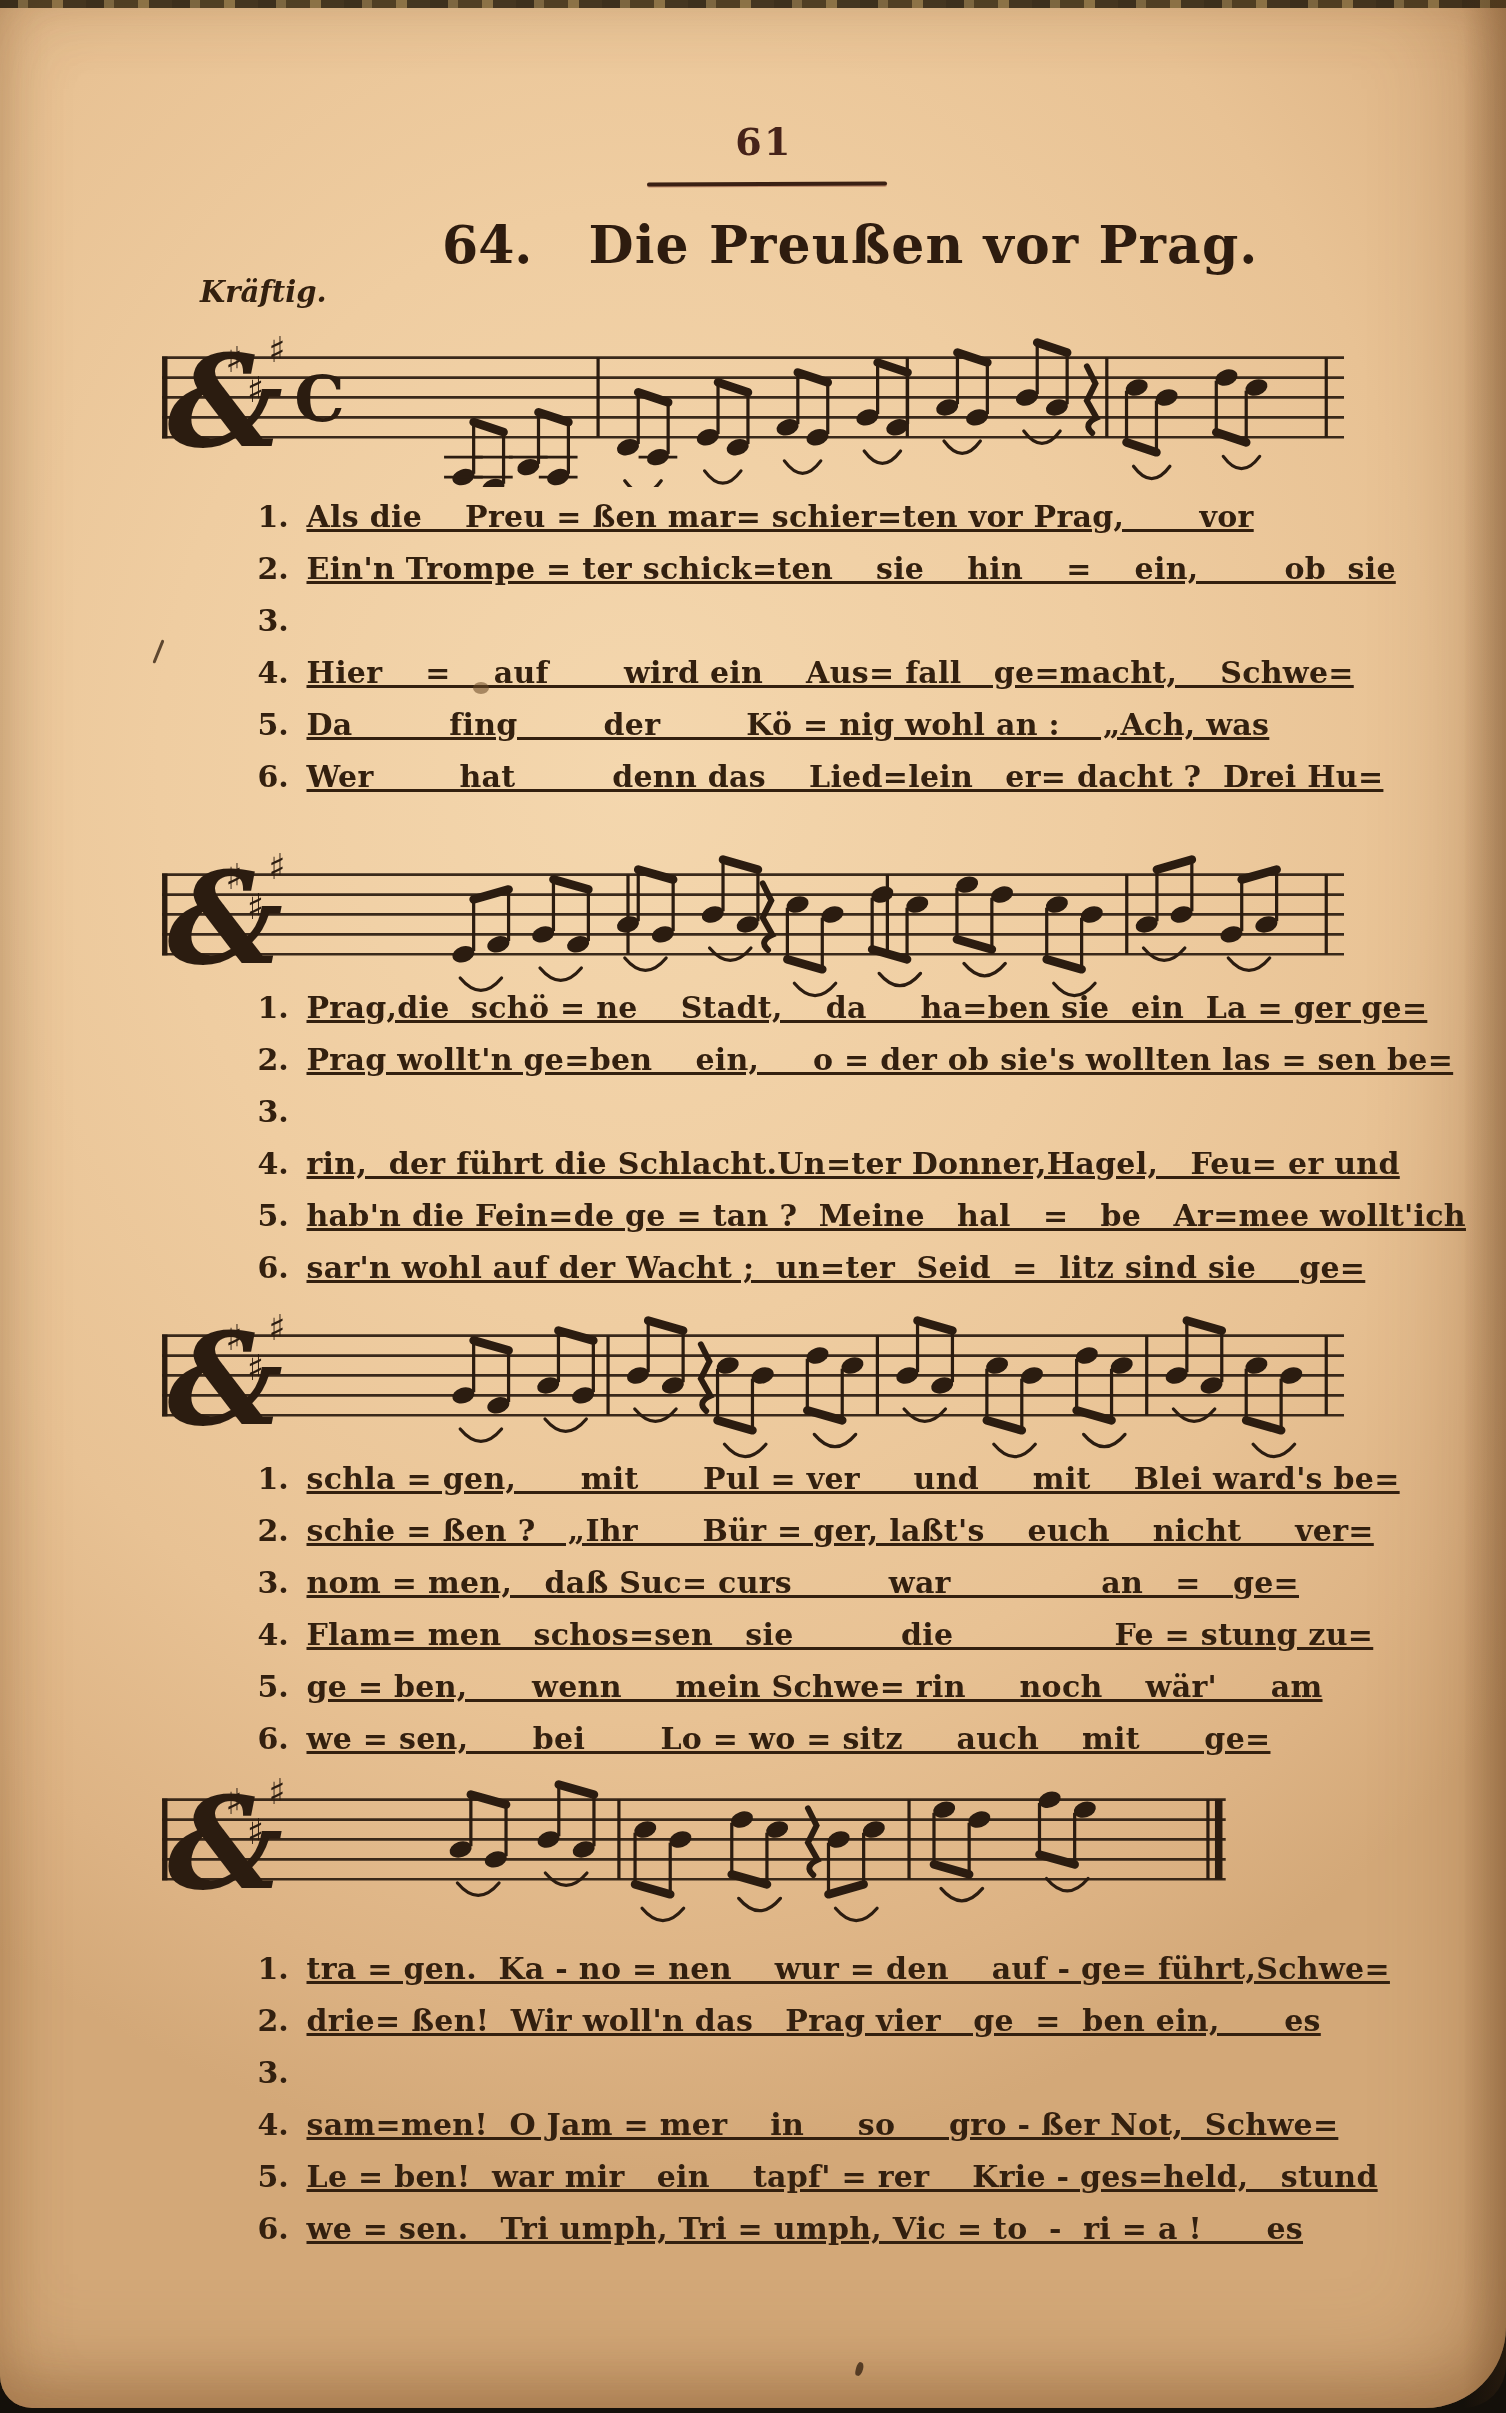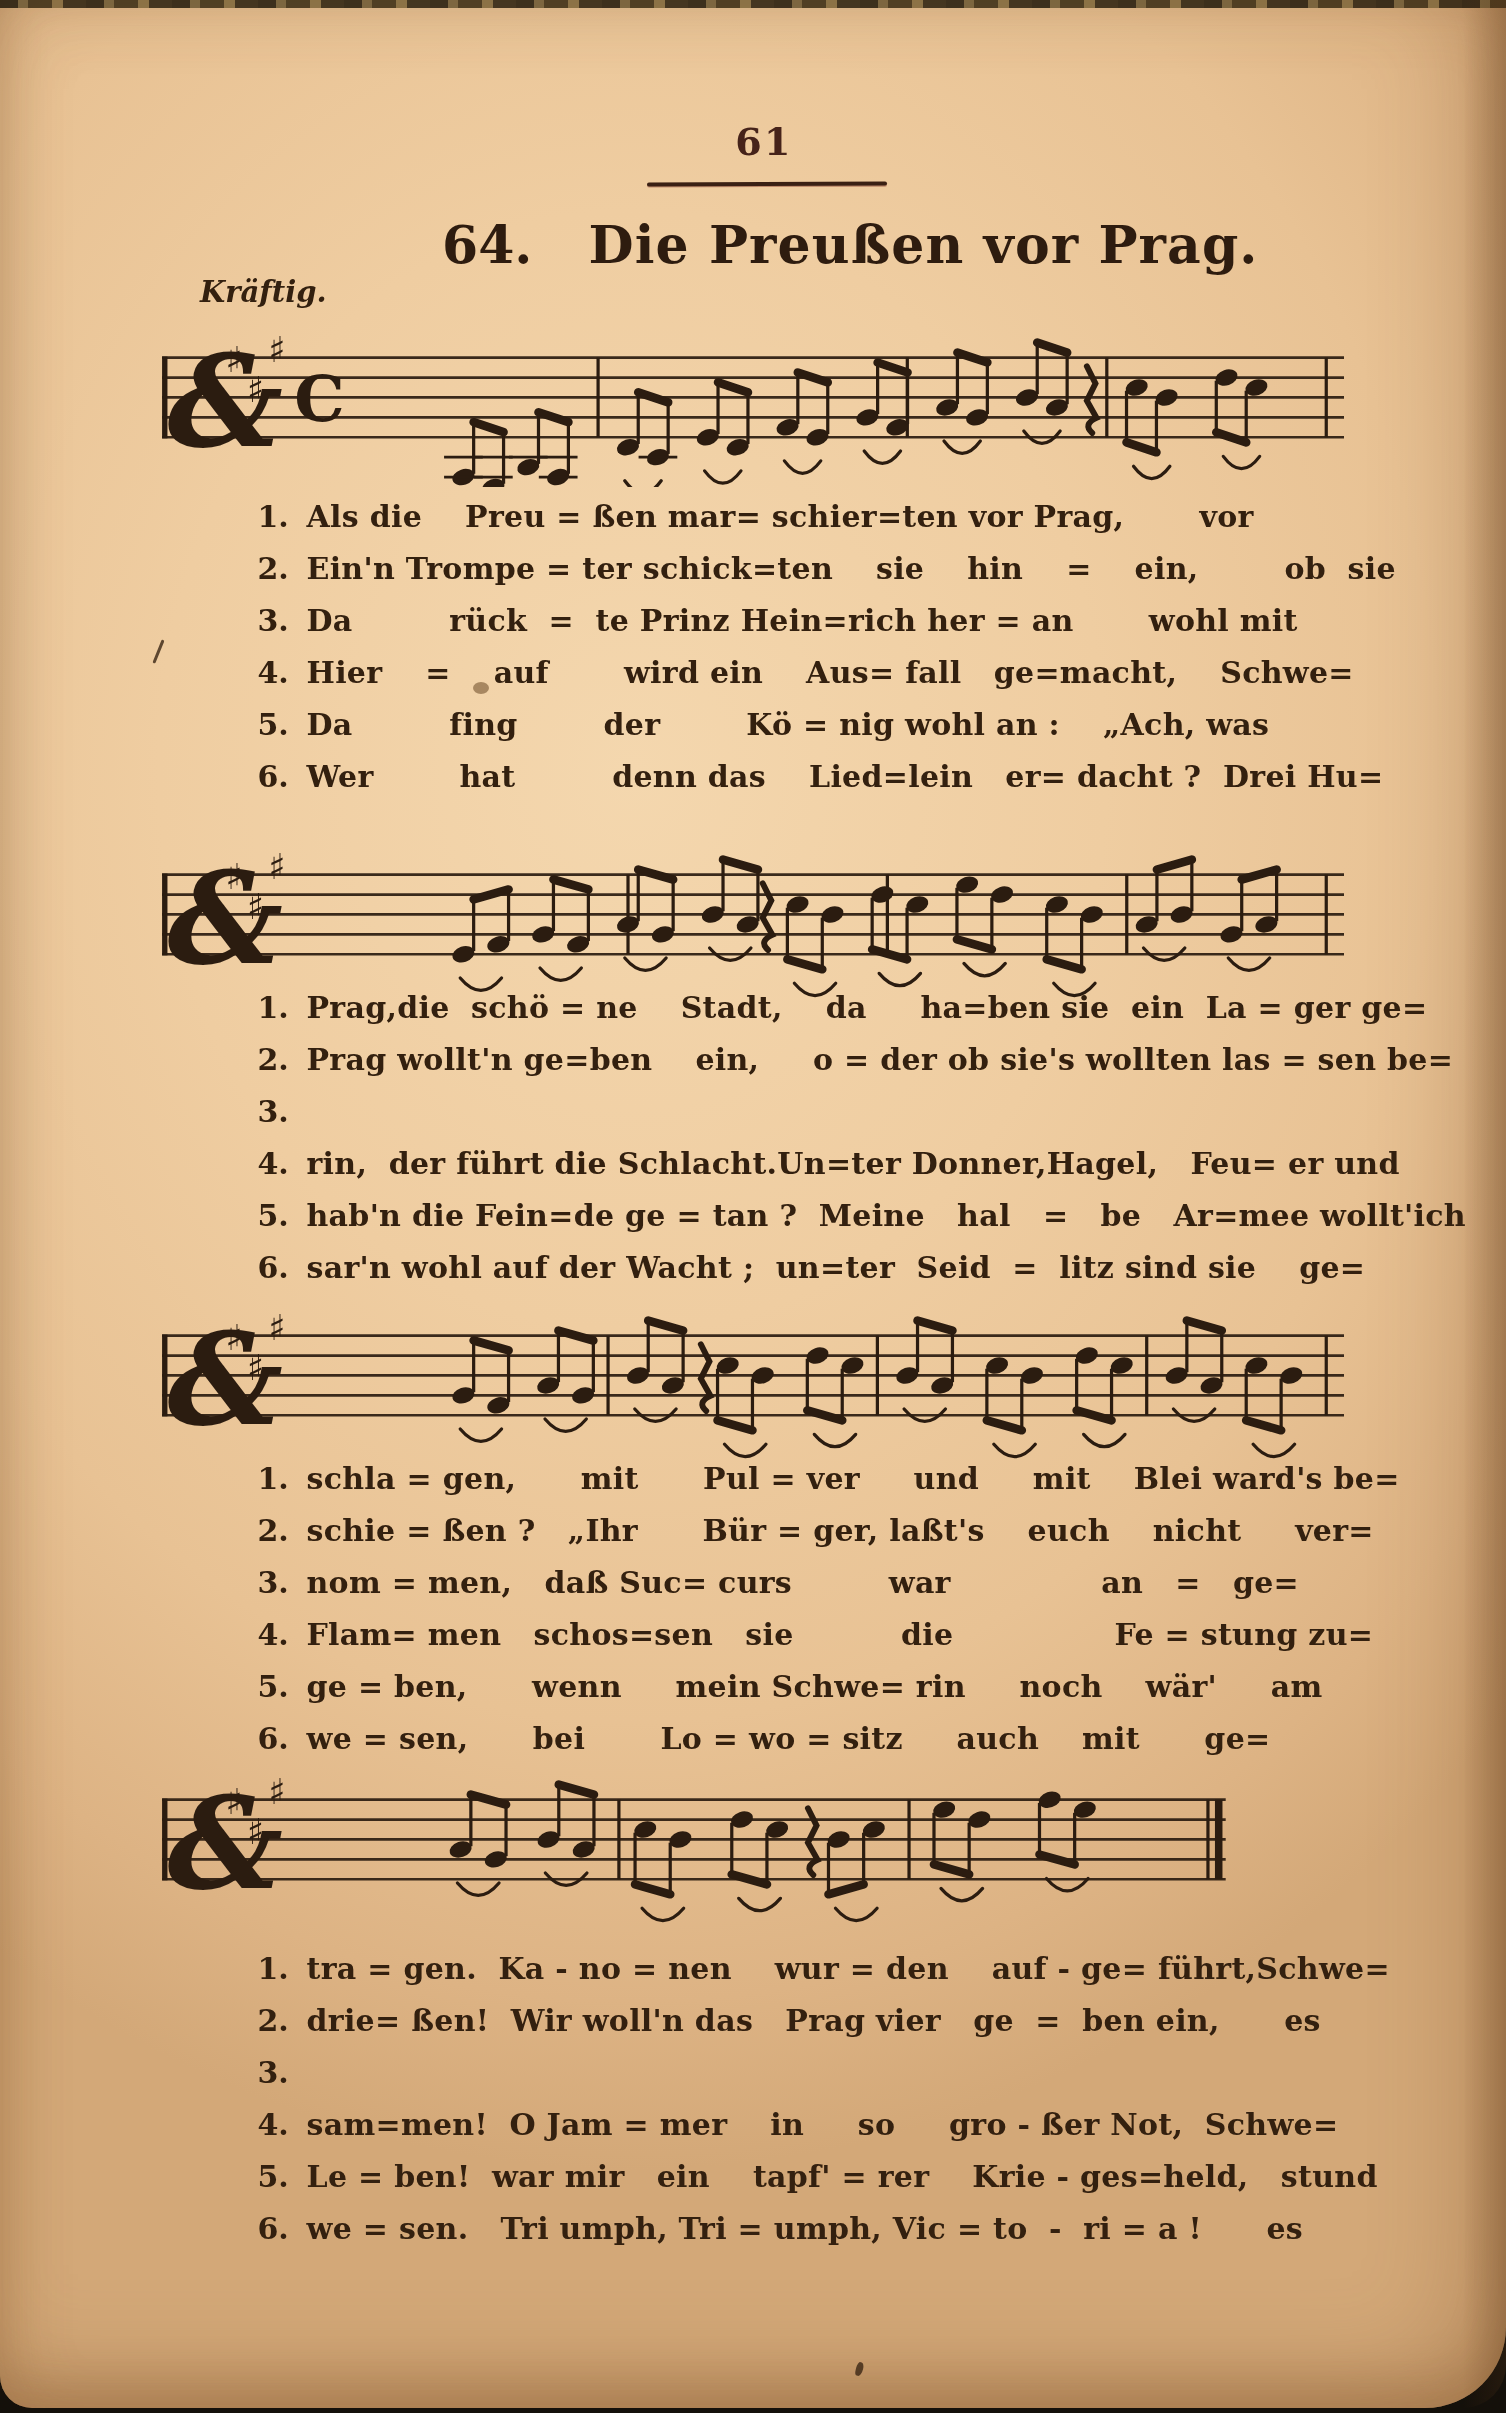--- a/index.html
+++ b/index.html
@@ -45,21 +45,21 @@
   #staff-1{top:826px;}
   #staff-2{top:1287px;}
   #staff-3{top:1751px;}
   .verse{position:absolute;left:250px;width:1108px;}
   #verse-0{top:499px;}
   #verse-1{top:990px;}
   #verse-2{top:1461px;}
   #verse-3{top:1951px;}
   .vrow{display:flex;height:52px;align-items:baseline;}
   .vnum{width:49px;font-size:30px;font-weight:bold;color:#33200f;flex:0 0 auto;padding-left:7.5px;}
-  .vtext{font-size:30px;font-weight:bold;color:#33200f;white-space:pre;letter-spacing:0.3px;}
+  .vtext{font-size:30px;font-weight:bold;color:#33200f;white-space:pre;letter-spacing:0.3px;text-decoration:underline;}
   .speck{position:absolute;background:#6b4a26;}
   .speck.blot{width:16px;height:12px;border-radius:50%;opacity:.55;filter:blur(0.5px);}
   .speck.slash{width:2.7px;height:25px;border-radius:1.6px;opacity:.8;transform:rotate(22deg);background:#3a2614;}
   .speck.comma{width:6.5px;height:14px;border-radius:50% 50% 60% 40%;opacity:.8;transform:rotate(14deg);background:#3a2614;}
   .edge-right{
     position:absolute;top:0;right:0;width:43px;bottom:0;
     background:linear-gradient(90deg,rgba(0,0,0,0),rgba(90,55,25,.25));
     border-radius:0 0 81px 0;
   }
 </style>
@@ -402,21 +402,20 @@
       <div class="vrow">
         <span class="vnum">1.</span>
         <span class="vtext">Als die    Preu = ßen mar= schier=ten vor Prag,       vor</span>
       </div>
       <div class="vrow">
         <span class="vnum">2.</span>
         <span class="vtext">Ein'n Trompe = ter schick=ten    sie    hin    =    ein,        ob  sie</span>
       </div>
       <div class="vrow">
         <span class="vnum">3.</span>
-        <span class="vtext">Da         rück  =  te Prinz Hein=rich her = an       wohl mit</span>
       </div>
       <div class="vrow">
         <span class="vnum">4.</span>
         <span class="vtext">Hier    =    auf       wird ein    Aus= fall   ge=macht,    Schwe=</span>
       </div>
       <div class="vrow">
         <span class="vnum">5.</span>
         <span class="vtext">Da         fing        der        Kö = nig wohl an :    „Ach, was</span>
       </div>
       <div class="vrow">

